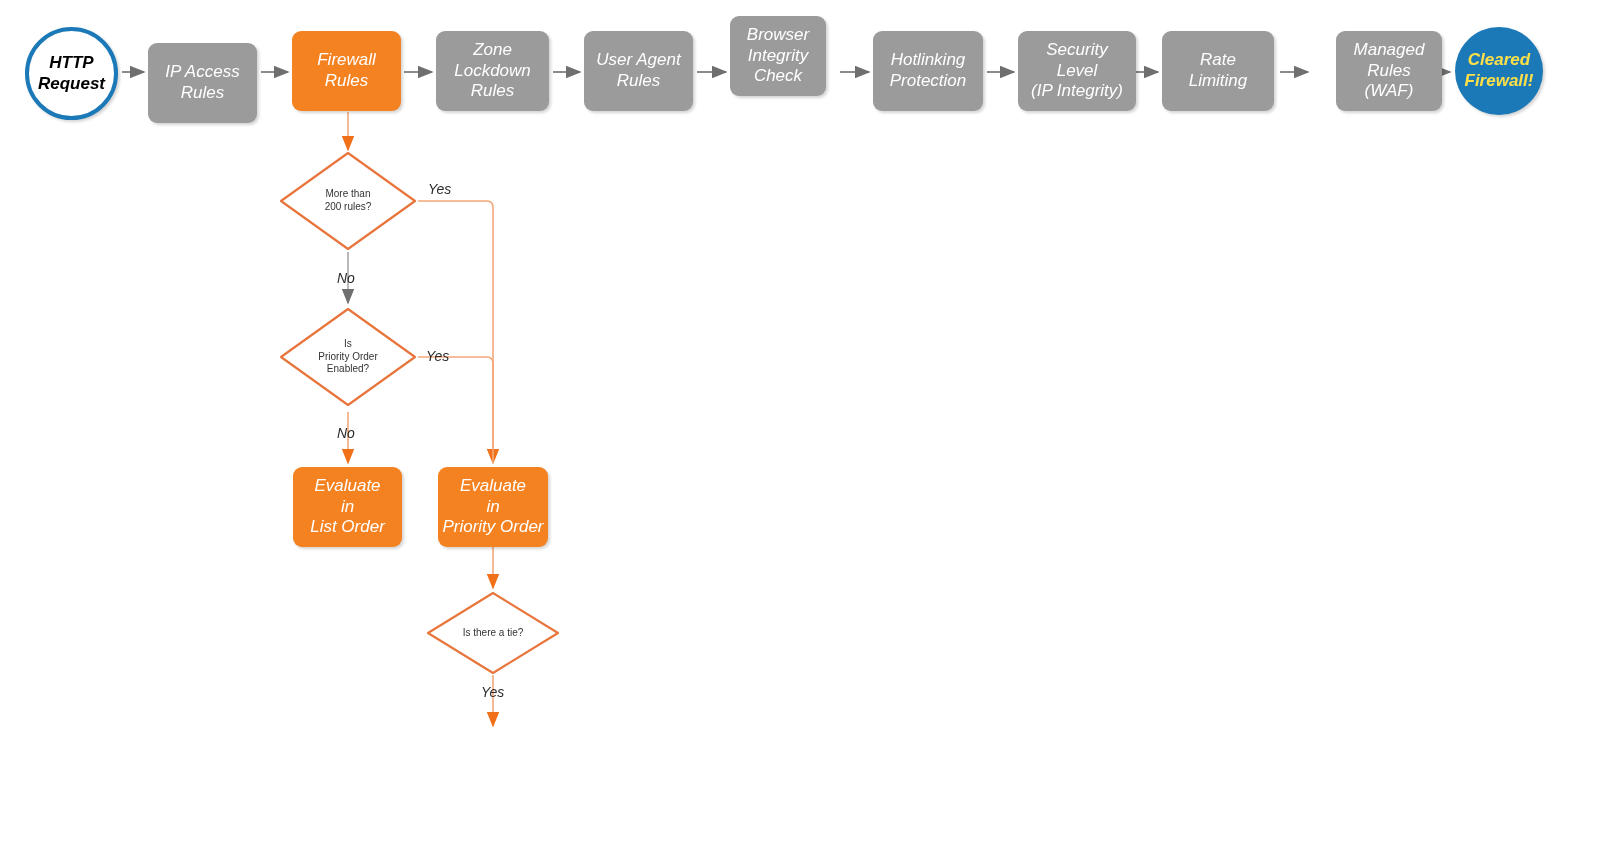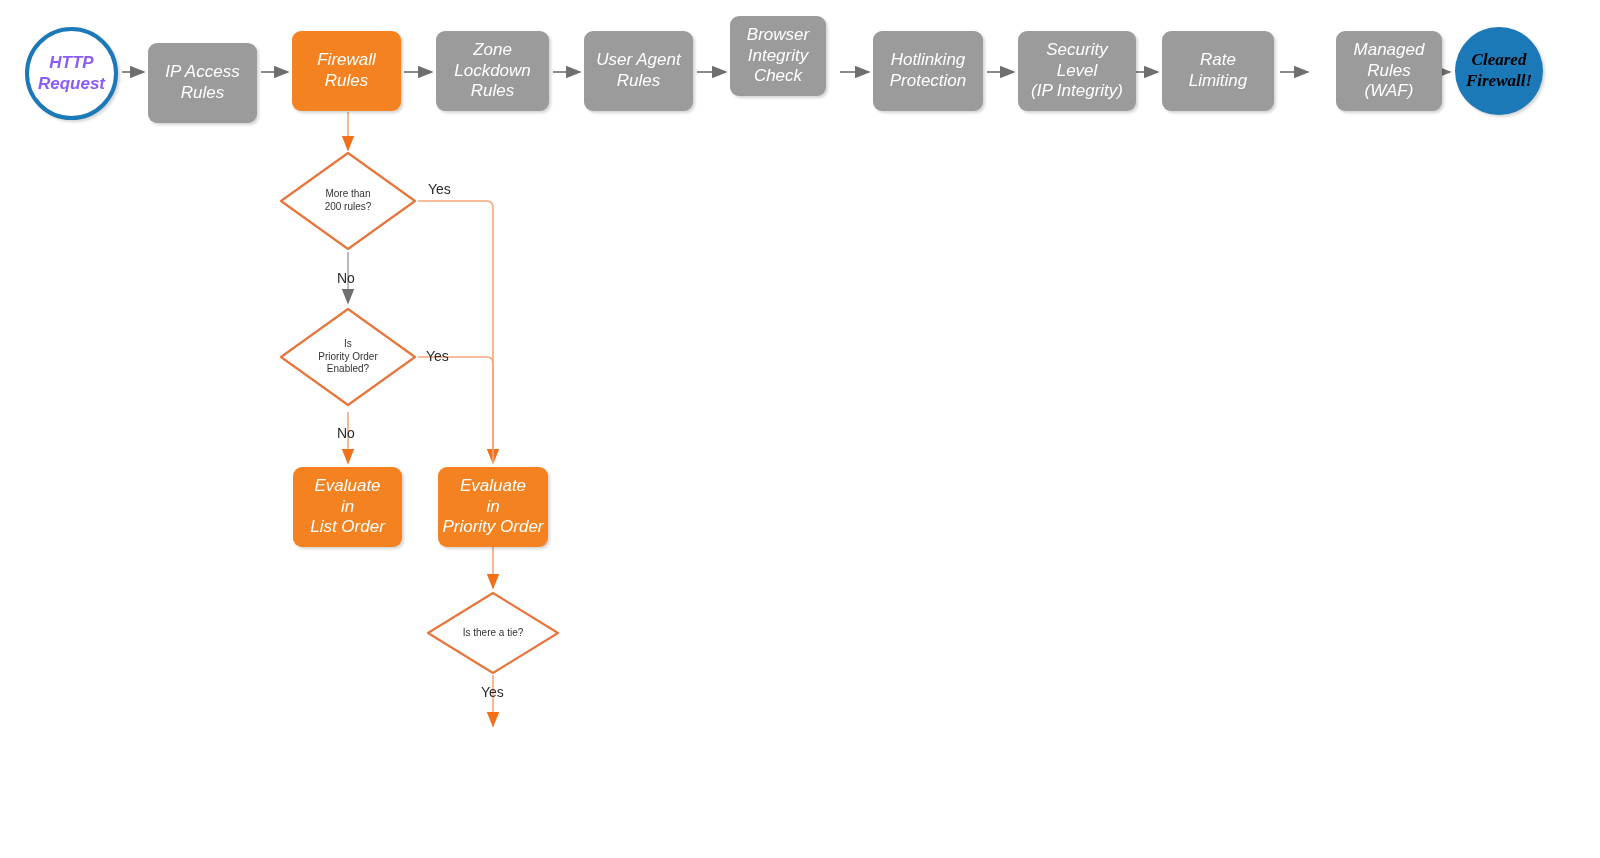--- a/index.html
+++ b/index.html
@@ -11,29 +11,29 @@
   .node{position:absolute;box-sizing:border-box;display:flex;align-items:center;
         justify-content:center;text-align:center;line-height:1.22;}
 
   .pbox{border-radius:9px;color:#ffffff;font-style:italic;font-size:17px;
         box-shadow:2px 2px 3px rgba(0,0,0,.17);}
   .pbox.gray{background:#9b9b9b;}
   .pbox.orange{background:#f58220;}
 
   .circ{border-radius:50%;font-weight:bold;font-style:italic;font-size:17px;
         box-shadow:2px 2px 3px rgba(0,0,0,.17);}
-  .circ.hollow{background:#ffffff;border:4px solid #1c79b8;color:#8b5cf6;}
-  .circ.solid{background:#1c79b8;color:#000000;font-family:Liberation Serif, serif;}
+  .circ.hollow{background:#ffffff;border:4px solid #1c79b8;color:#000000;}
+  .circ.solid{background:#1c79b8;color:#fde047;}
 
   .diamond{position:absolute;display:flex;align-items:center;justify-content:center;}
   .diamond svg{position:absolute;left:0;top:0;}
   .diamond .dtext{position:relative;z-index:2;font-size:10px;color:#333333;
                   text-align:center;line-height:1.28;}
 
-  .edgelabel{position:absolute;font-size:14px;color:#2b2b2b;
+  .edgelabel{position:absolute;font-size:14px;font-style:italic;color:#2b2b2b;
              white-space:nowrap;}
   .ln{display:block;}
 </style>
 </head>
 <body>
 
 <div id="canvas">
 
   <svg id="wires" viewBox="0 0 1600 858">
     <defs>

